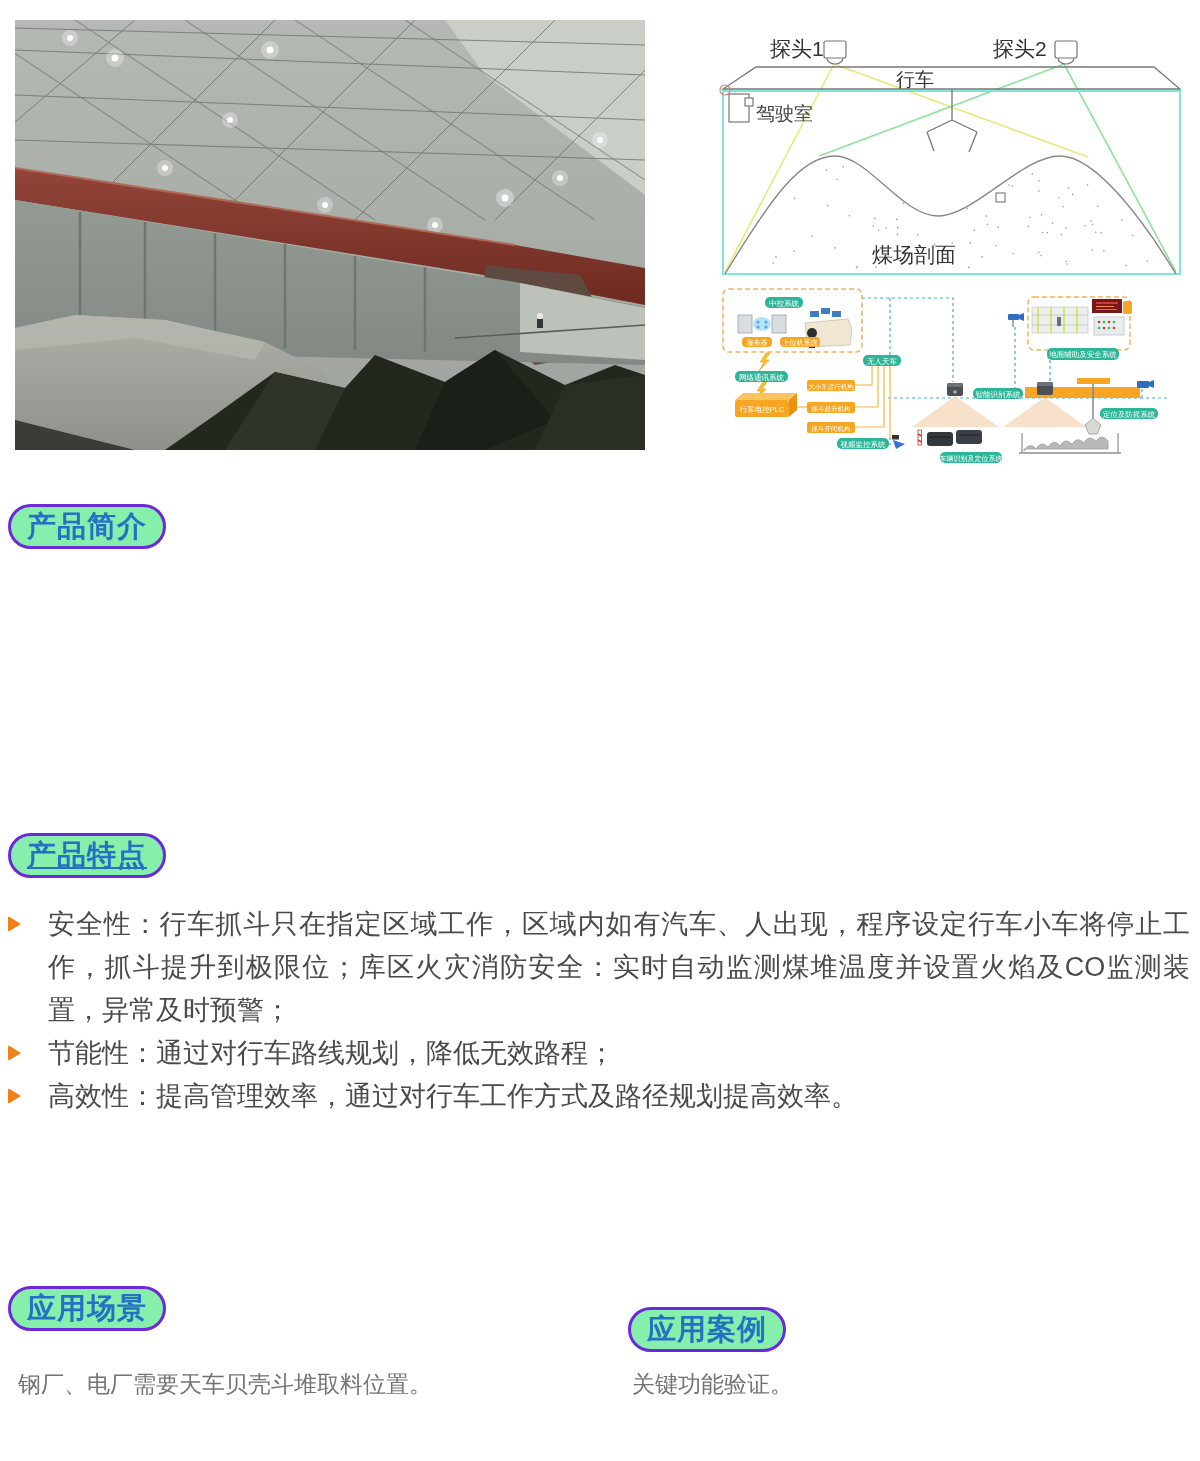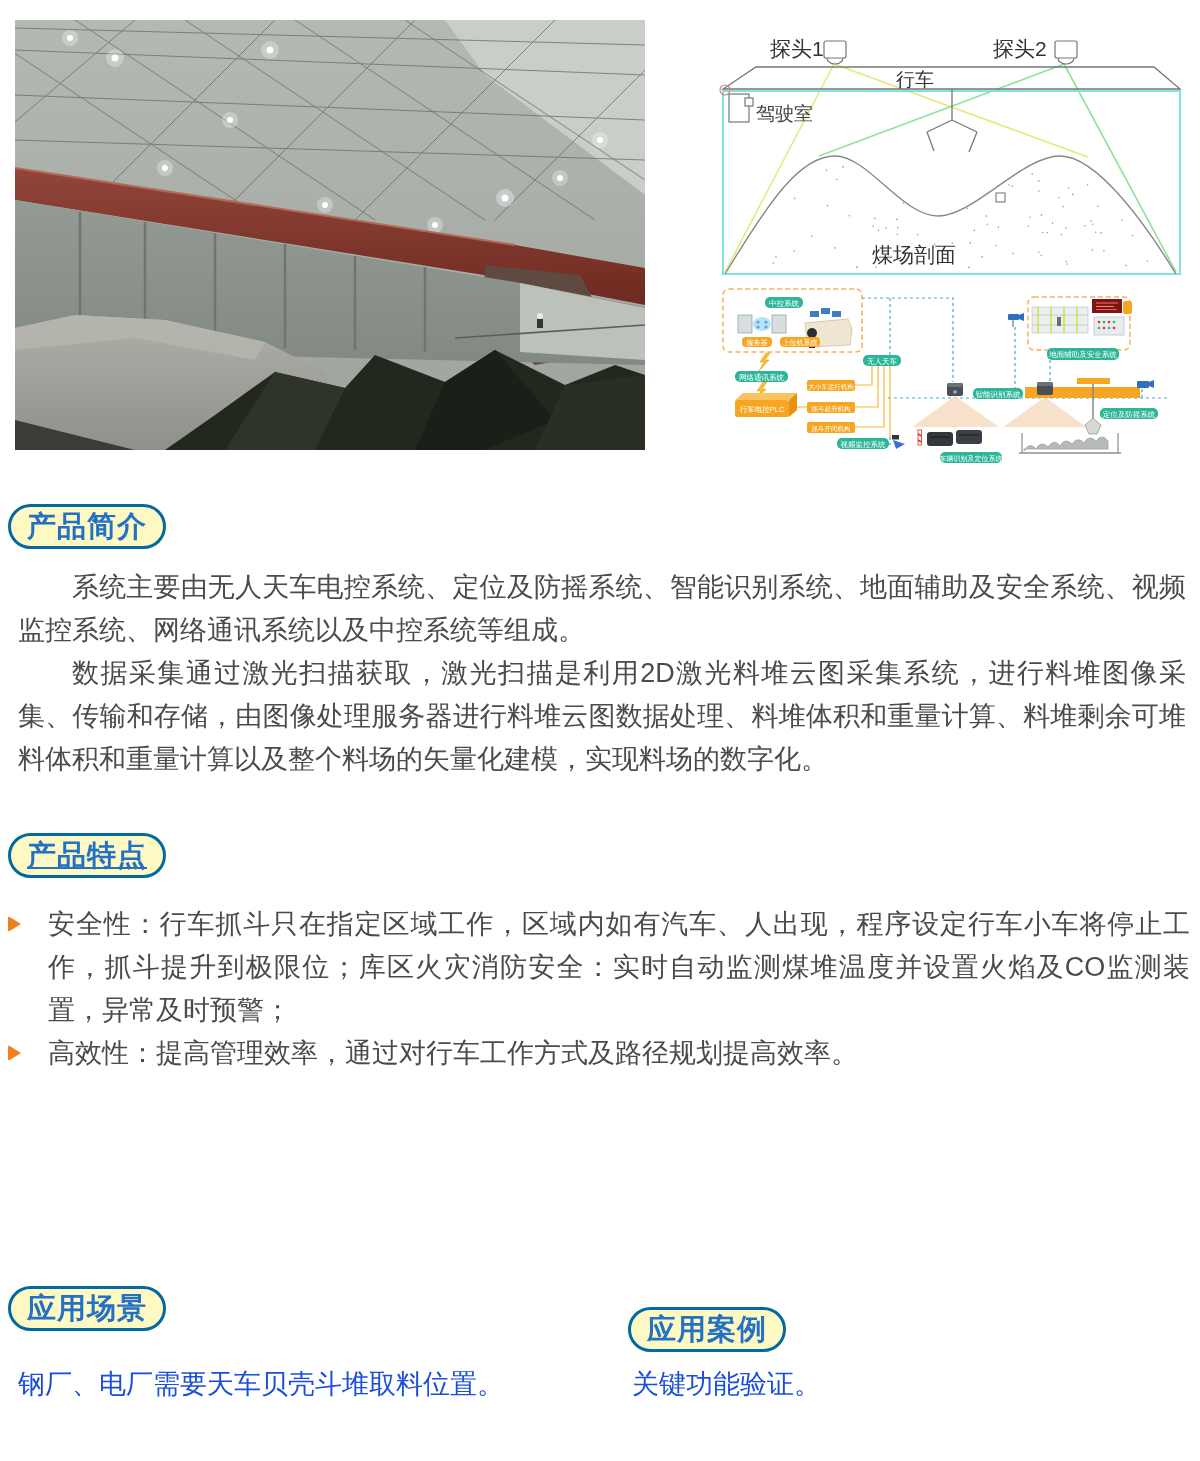--- a/index.html
+++ b/index.html
@@ -1,32 +1,32 @@
 <!DOCTYPE html>
 <html><head>
 <meta charset="utf-8">
 <style>
   html,body{margin:0;padding:0;background:#fff;}
   .page{position:relative;width:1200px;height:1461px;background:#ffffff;overflow:hidden;
         font-family:"Liberation Sans","DejaVu Sans",sans-serif;}
   .abs{position:absolute;}
   
-  .badge{position:absolute;display:inline-block;border:3px solid #0369a1;color:#2371c4;
+  .badge{position:absolute;display:inline-block;border:3px solid #6d28d9;color:#2371c4;
          border-radius:26px;padding:3px 16px;font-size:29px;font-weight:700;line-height:1.15;
-         background:#fef9c3;letter-spacing:1px;}
+         background:#86efac;letter-spacing:1px;}
   
   .bodytext{position:absolute;font-size:27px;line-height:43px;color:#4b4b4b;text-align:justify;}
   .bodytext p{margin:0;text-indent:2em;}
   
   .features{position:absolute;left:8px;top:903px;width:1182px;}
   .feature{display:flex;align-items:flex-start;font-size:27px;line-height:43px;color:#4b4b4b;text-align:justify;}
   .tri{flex:0 0 27px;margin-top:13px;width:0;height:0;border-top:8px solid transparent;
        border-bottom:8px solid transparent;border-left:13px solid #f08119;border-radius:2px;}
   .feature .ftext{flex:1;}
-  .plainline{position:absolute;font-size:27px;line-height:36px;color:#1d4ed8;}
+  .plainline{position:absolute;font-size:23px;line-height:36px;color:#737373;}
   svg text{font-family:"Liberation Sans","DejaVu Sans",sans-serif;}
 </style>
 </head>
 <body>
 
 <div class="page">
 
   <svg class="abs" style="left:15px;top:20px;" width="630" height="430" viewBox="0 0 630 430">
     <defs>
       <linearGradient id="ceil" x1="0" y1="0" x2="0" y2="1">
@@ -413,35 +413,35 @@
       <line x1="322" y1="148" x2="322" y2="168" stroke="#8a8f92" stroke-width="1.2"></line>
       <line x1="418" y1="148" x2="418" y2="168" stroke="#8a8f92" stroke-width="1.2"></line>
       <line x1="319" y1="168" x2="421" y2="168" stroke="#8a8f92" stroke-width="1.5"></line>
       <path d="M324,166 q6,-10 12,-2 q5,-9 12,-2 q6,-9 12,-1 q5,-9 12,-2 q6,-8 12,-1 q5,-9 12,-2 q6,-8 12,0 l0,8 l-84,0 Z" fill="#b6bab8" stroke="#9aa0a2" stroke-width="0.8"></path>
     </g>
   </svg>
 
   <div class="badge" style="left:8px;top:504px;">
     <span>产品简介</span>
   </div>
-  <div class="bodytext" style="left:18px;top:566px;width:1168px;">
-    <p>系统主要由无人天车电控系统、定位及防摇系统、智能识别系统、地面辅助及安全系统、视频监控系统、网络通讯系统以及中控系统等组成。</p>
-    <p>数据采集通过激光扫描获取，激光扫描是利用2D激光料堆云图采集系统，进行料堆图像采集、传输和存储，由图像处理服务器进行料堆云图数据处理、料堆体积和重量计算、料堆剩余可堆料体积和重量计算以及整个料场的矢量化建模，实现料场的数字化。</p>
-  </div>
 
   <div class="badge" style="left:8px;top:833px;text-decoration:underline;">
     <span>产品特点</span>
   </div>
   <div class="features">
     <div class="feature">
       <span class="tri"></span>
       <span class="ftext">安全性：行车抓斗只在指定区域工作，区域内如有汽车、人出现，程序设定行车小车将停止工作，抓斗提升到极限位；库区火灾消防安全：实时自动监测煤堆温度并设置火焰及CO监测装置，异常及时预警；</span>
     </div>
     <div class="feature">
       <span class="tri"></span>
+      <span class="ftext">节能性：通过对行车路线规划，降低无效路程；</span>
+    </div>
+    <div class="feature">
+      <span class="tri"></span>
       <span class="ftext">高效性：提高管理效率，通过对行车工作方式及路径规划提高效率。</span>
     </div>
   </div>
 
   <div class="badge" style="left:8px;top:1286px;">
     <span>应用场景</span>
   </div>
   <div class="plainline" style="left:18px;top:1366px;">钢厂、电厂需要天车贝壳斗堆取料位置。</div>
 
   <div class="badge" style="left:628px;top:1307px;text-align:right;">

